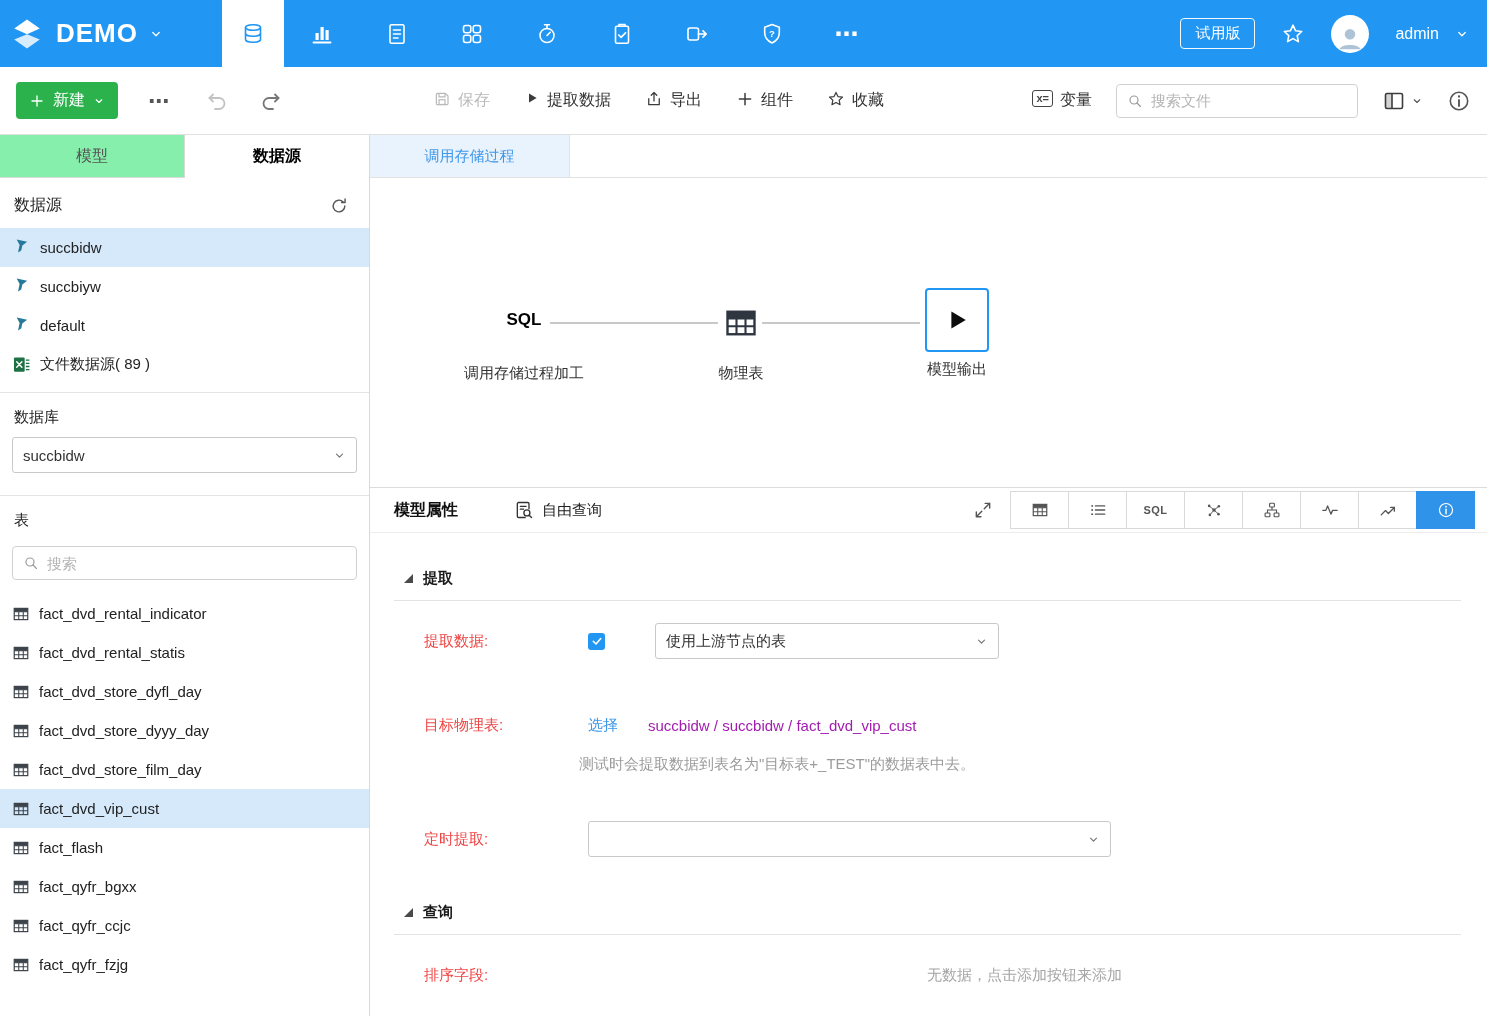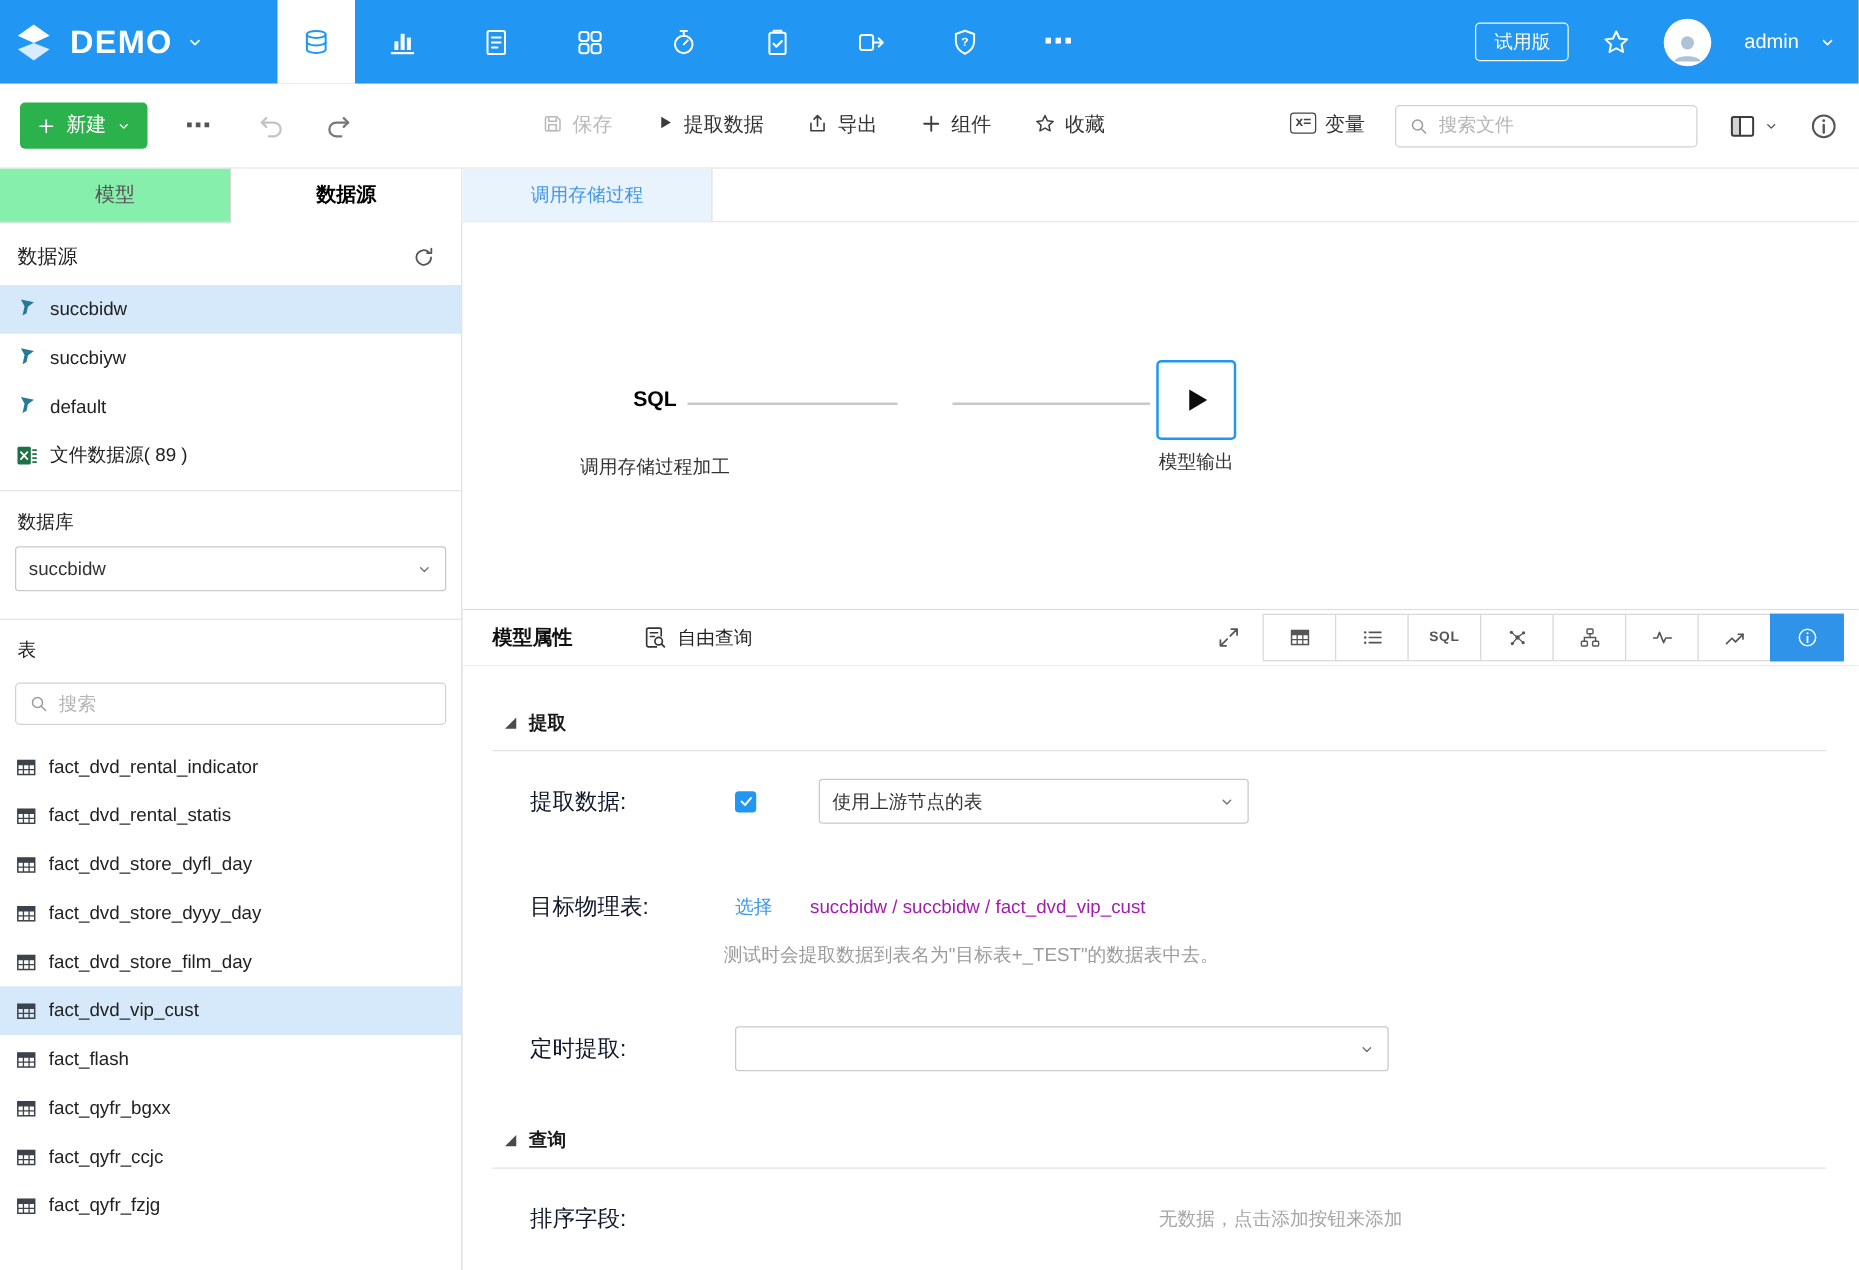--- a/index.html
+++ b/index.html
@@ -110,21 +110,21 @@
   .view-btn.active .icn{color:#fff}
   .sql-txt{font-size:11px;font-weight:bold;color:#555;letter-spacing:.5px}
 
   .props-body{flex:1;overflow:hidden;padding:0 26px 0 24px}
   .section-head{display:flex;align-items:center;gap:10px;margin-top:36px;padding-left:10px}
   .tri{width:0;height:0;border-bottom:9px solid #4a4a4a;border-left:9px solid transparent}
   .section-title{font-size:15px;font-weight:bold;color:#1a1a1a}
   .section-hr{border:none;border-top:1px solid #e3e3e3;margin-top:12px}
   .form-row{display:flex;align-items:center;height:36px}
   .mt22{margin-top:22px}.mt48{margin-top:48px}.mt44{margin-top:44px}
-  .form-label{width:194px;padding-left:30px;font-size:18px;color:#0f172a;flex:none}
+  .form-label{width:194px;padding-left:30px;font-size:15px;color:#ef4444;flex:none}
   .checkbox{width:17px;height:17px;border-radius:3px;background:#2196f3;display:inline-flex;
             align-items:center;justify-content:center;cursor:pointer;flex:none}
   .checkbox .icn{width:12px;height:12px;color:#fff}
   .extract-select{width:344px;margin-left:50px}
   .schedule-select{width:523px}
   .choose-link{color:#3f97e8;font-size:15px;cursor:pointer;flex:none}
   .target-value{margin-left:30px;font-size:15px;color:#a21caf}
   .hint{margin-left:185px;margin-top:12px;font-size:15px;color:#9b9b9b;height:22px}
   .query-head{margin-top:46px}
   .empty-area{flex:1;text-align:center}
@@ -560,20 +560,26 @@
 
     <div class="canvas">
       <div class="connector" style="left:180px;top:144px;width:168px"></div>
       <div class="connector" style="left:392px;top:144px;width:158px"></div>
 
       <div class="flow-node n1" style="left:79px;top:132px;width:150px">
         <div class="sql-text">SQL</div>
         <div class="node-label">调用存储过程加工</div>
       </div>
 
+      <div class="flow-node n2" style="left:296px;top:127px;width:150px">
+        <svg class="icn table-node">
+            <use href="#i-table"></use>
+          </svg>
+        <div class="node-label">物理表</div>
+      </div>
 
       <div class="flow-node n3" style="left:512px;top:110px;width:150px">
         <div class="play-box">
           <svg class="icn play-big">
               <use href="#i-play"></use>
             </svg>
         </div>
         <div class="node-label">模型输出</div>
       </div>
     </div>

